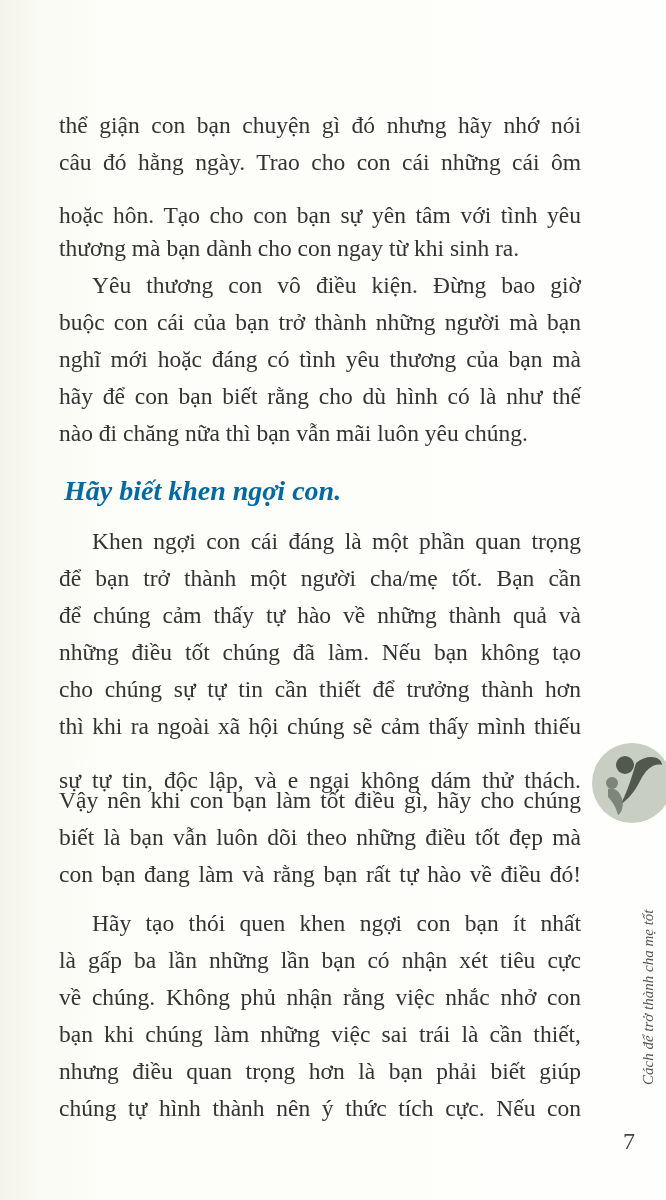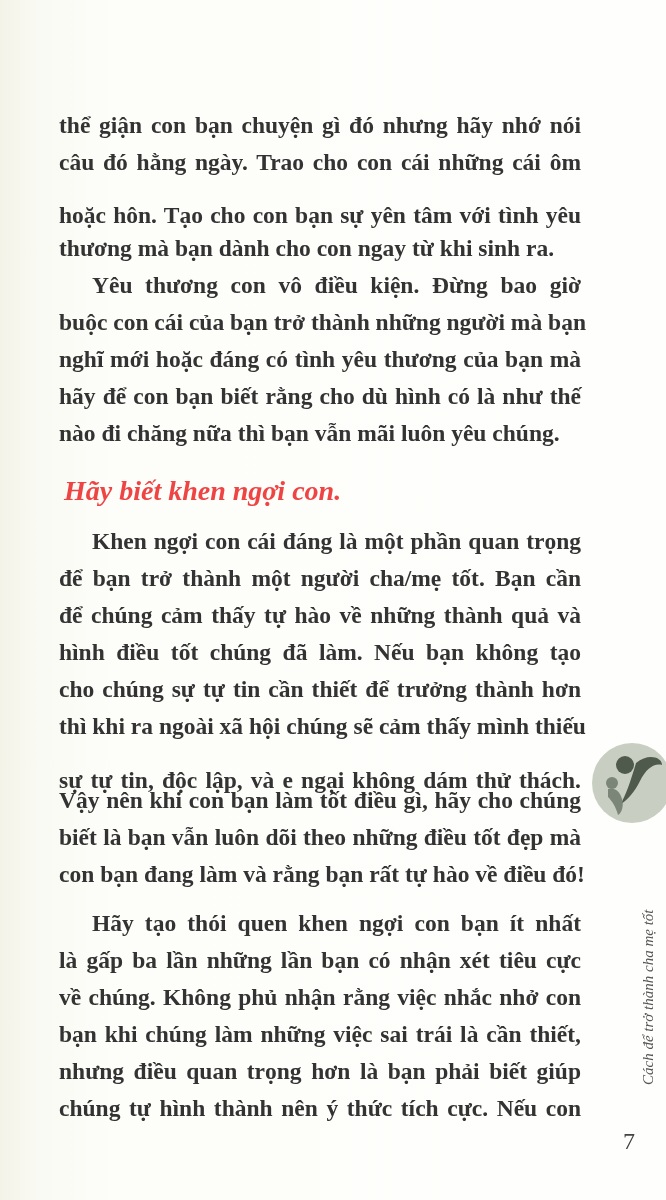--- a/index.html
+++ b/index.html
@@ -20,32 +20,31 @@
   }
   .line {
     position: absolute;
     left: 0;
     width: 522px;
     height: 36px;
     line-height: 36px;
     white-space: nowrap;
     text-align: justify;
     text-align-last: justify;
-    font-weight: bold;
   }
   .line.last { text-align-last: left; }
   .line.indent { left: 33px; width: 489px; }
   .heading {
     position: absolute;
     left: 5px;
     font-family: "Liberation Serif", "DejaVu Serif", serif;
     font-style: italic;
     font-weight: bold;
     font-size: 28px;
-    color: #ef4444;
+    color: #0369a1;
     white-space: nowrap;
   }
   .emblem {
     position: absolute;
     left: 592px; top: 743px;
     width: 80px; height: 80px;
     border-radius: 50%;
     background: #c9cec3;
   }
   .side-title {
@@ -82,21 +81,21 @@
   <div class="line" style="top:304px">buộc con cái của bạn trở thành những người mà bạn</div>
   <div class="line" style="top:341px">nghĩ mới hoặc đáng có tình yêu thương của bạn mà</div>
   <div class="line" style="top:378px">hãy để con bạn biết rằng cho dù hình có là như thế</div>
   <div class="line last" style="top:415px">nào đi chăng nữa thì bạn vẫn mãi luôn yêu chúng.</div>
 
   <div class="heading" style="top:475px">Hãy biết khen ngợi con.</div>
 
   <div class="line indent" style="top:523px">Khen ngợi con cái đáng là một phần quan trọng</div>
   <div class="line" style="top:560px">để bạn trở thành một người cha/mẹ tốt. Bạn cần</div>
   <div class="line" style="top:597px">để chúng cảm thấy tự hào về những thành quả và</div>
-  <div class="line" style="top:634px">hình điều tốt chúng đã làm. Nếu bạn không tạo</div>
+  <div class="line" style="top:634px">những điều tốt chúng đã làm. Nếu bạn không tạo</div>
   <div class="line" style="top:671px">cho chúng sự tự tin cần thiết để trưởng thành hơn</div>
   <div class="line" style="top:708px">thì khi ra ngoài xã hội chúng sẽ cảm thấy mình thiếu</div>
   <div class="line" style="top:762px">sự tự tin, độc lập, và e ngại không dám thử thách.</div>
   <div class="line" style="top:782px">Vậy nên khi con bạn làm tốt điều gì, hãy cho chúng</div>
   <div class="line" style="top:819px">biết là bạn vẫn luôn dõi theo những điều tốt đẹp mà</div>
   <div class="line" style="top:856px">con bạn đang làm và rằng bạn rất tự hào về điều đó!</div>
 
   <div class="line indent" style="top:905px">Hãy tạo thói quen khen ngợi con bạn ít nhất</div>
   <div class="line" style="top:942px">là gấp ba lần những lần bạn có nhận xét tiêu cực</div>
   <div class="line" style="top:979px">về chúng. Không phủ nhận rằng việc nhắc nhở con</div>

